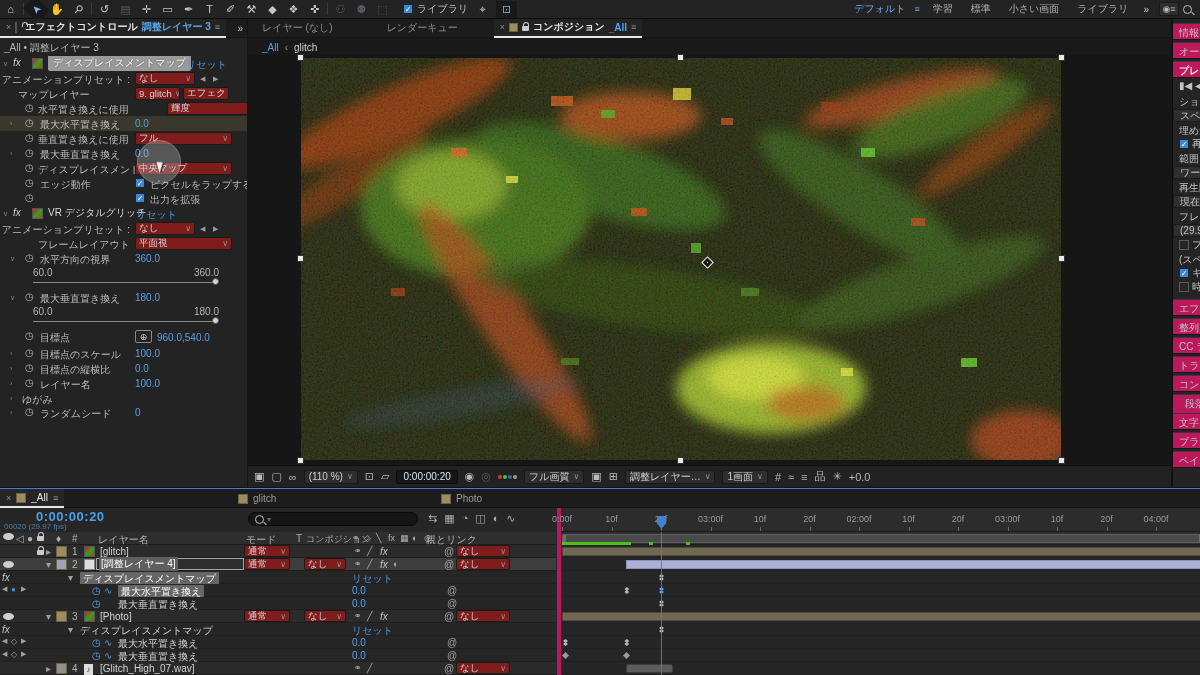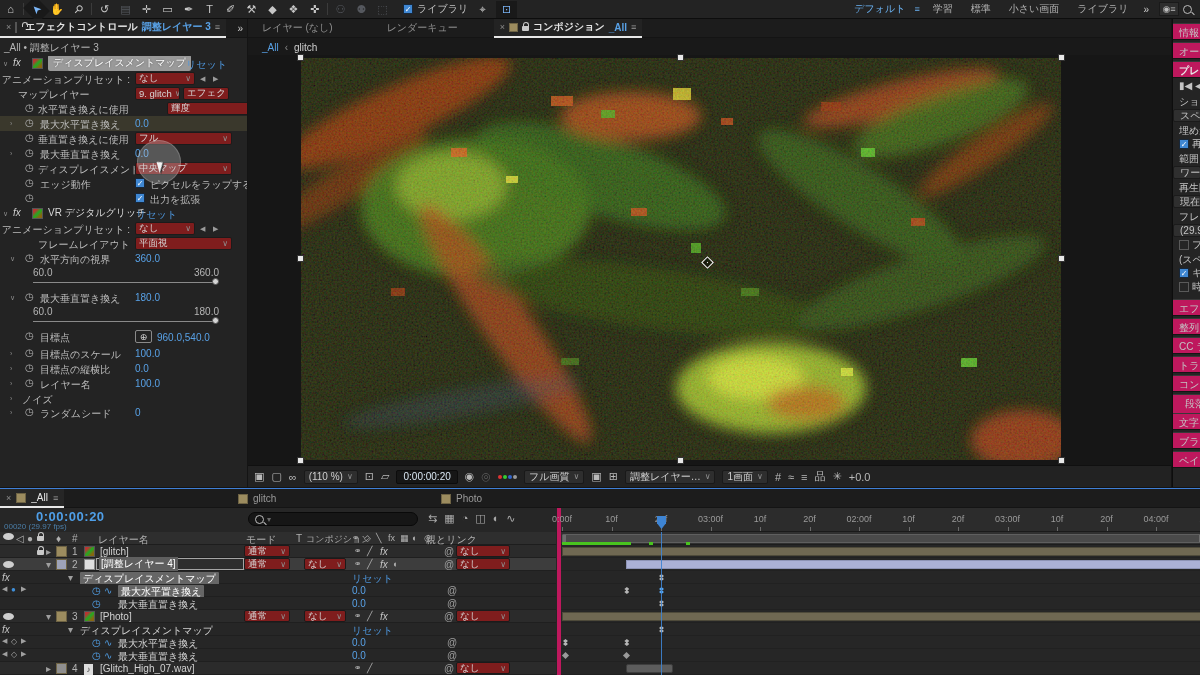--- a/index.html
+++ b/index.html
@@ -338,21 +338,21 @@
           <span class="vtxt" style="top: 2px;">0.0</span>
         </div>
         <div class="erow" style="height: 15px;">
           <span class="arr" style="left: 10px;">›</span>
           <span class="stw" style="left: 25px;">◷</span>
           <span class="elab" style="left: 40px; top: 2px;">レイヤー名</span>
           <span class="vtxt" style="top: 2px;">100.0</span>
         </div>
         <div class="erow" style="height: 14px;">
           <span class="arr" style="left: 10px;">›</span>
-          <span class="elab" style="left: 22px; top: 2px;">ノイズ</span>
+          <span class="elab" style="left: 22px; top: 2px;">ゆがみ</span>
         </div>
         <div class="erow" style="height: 15px;">
           <span class="arr" style="left: 10px;">›</span>
           <span class="stw" style="left: 25px;">◷</span>
           <span class="elab" style="left: 40px; top: 2px;">ランダムシード</span>
           <span class="vtxt" style="top: 2px;">0</span>
         </div>
       </div>
     <div id="cursor">
         <span class="ca"></span>

